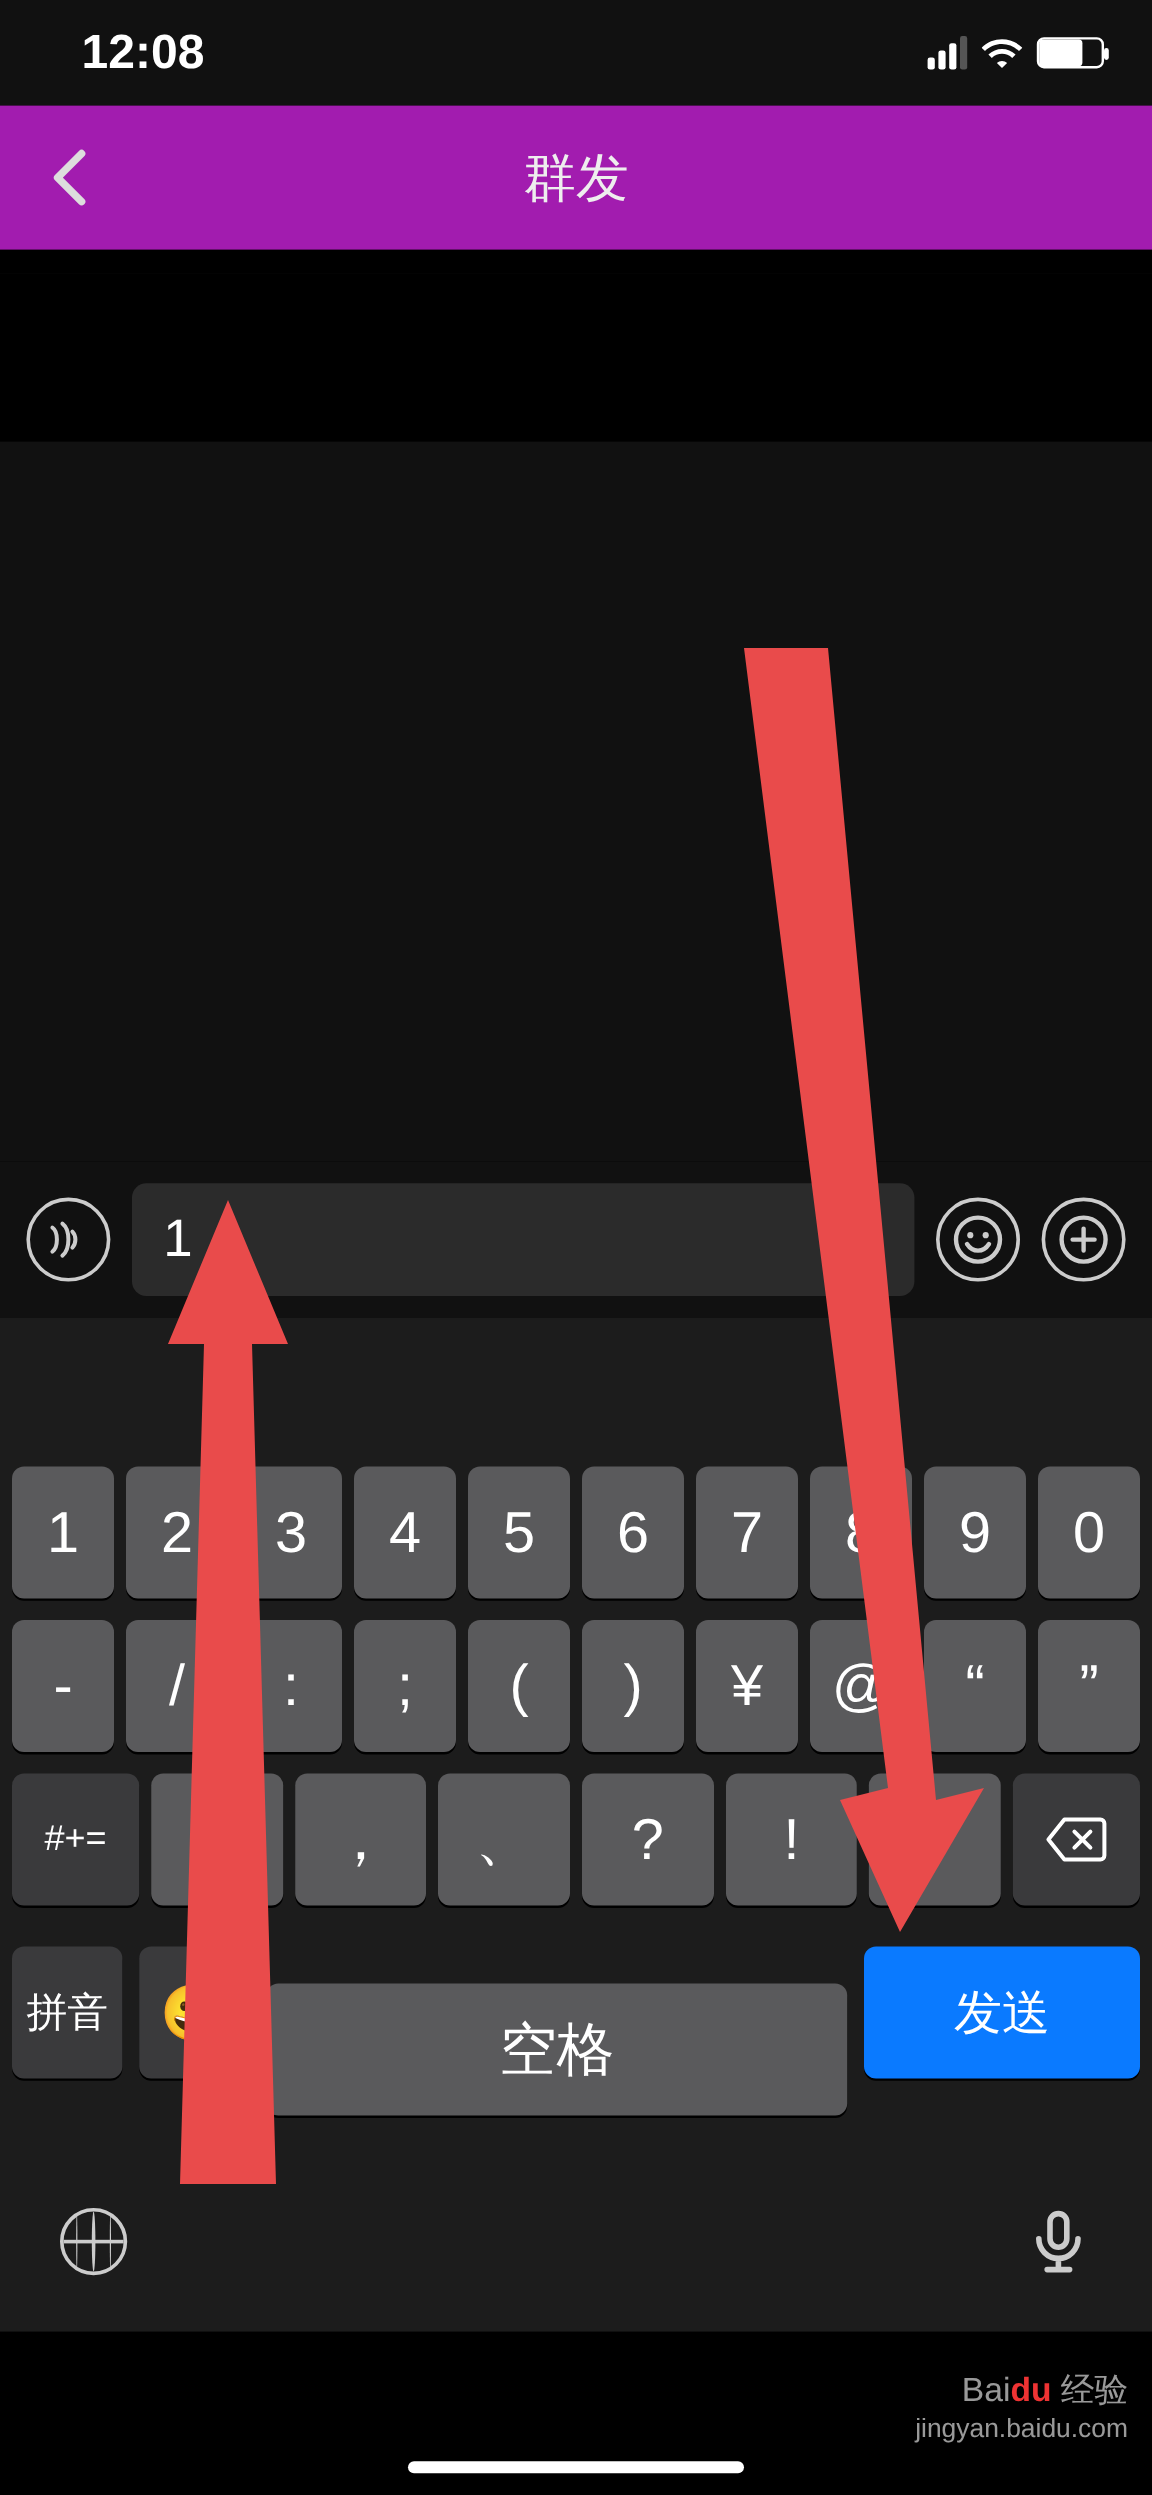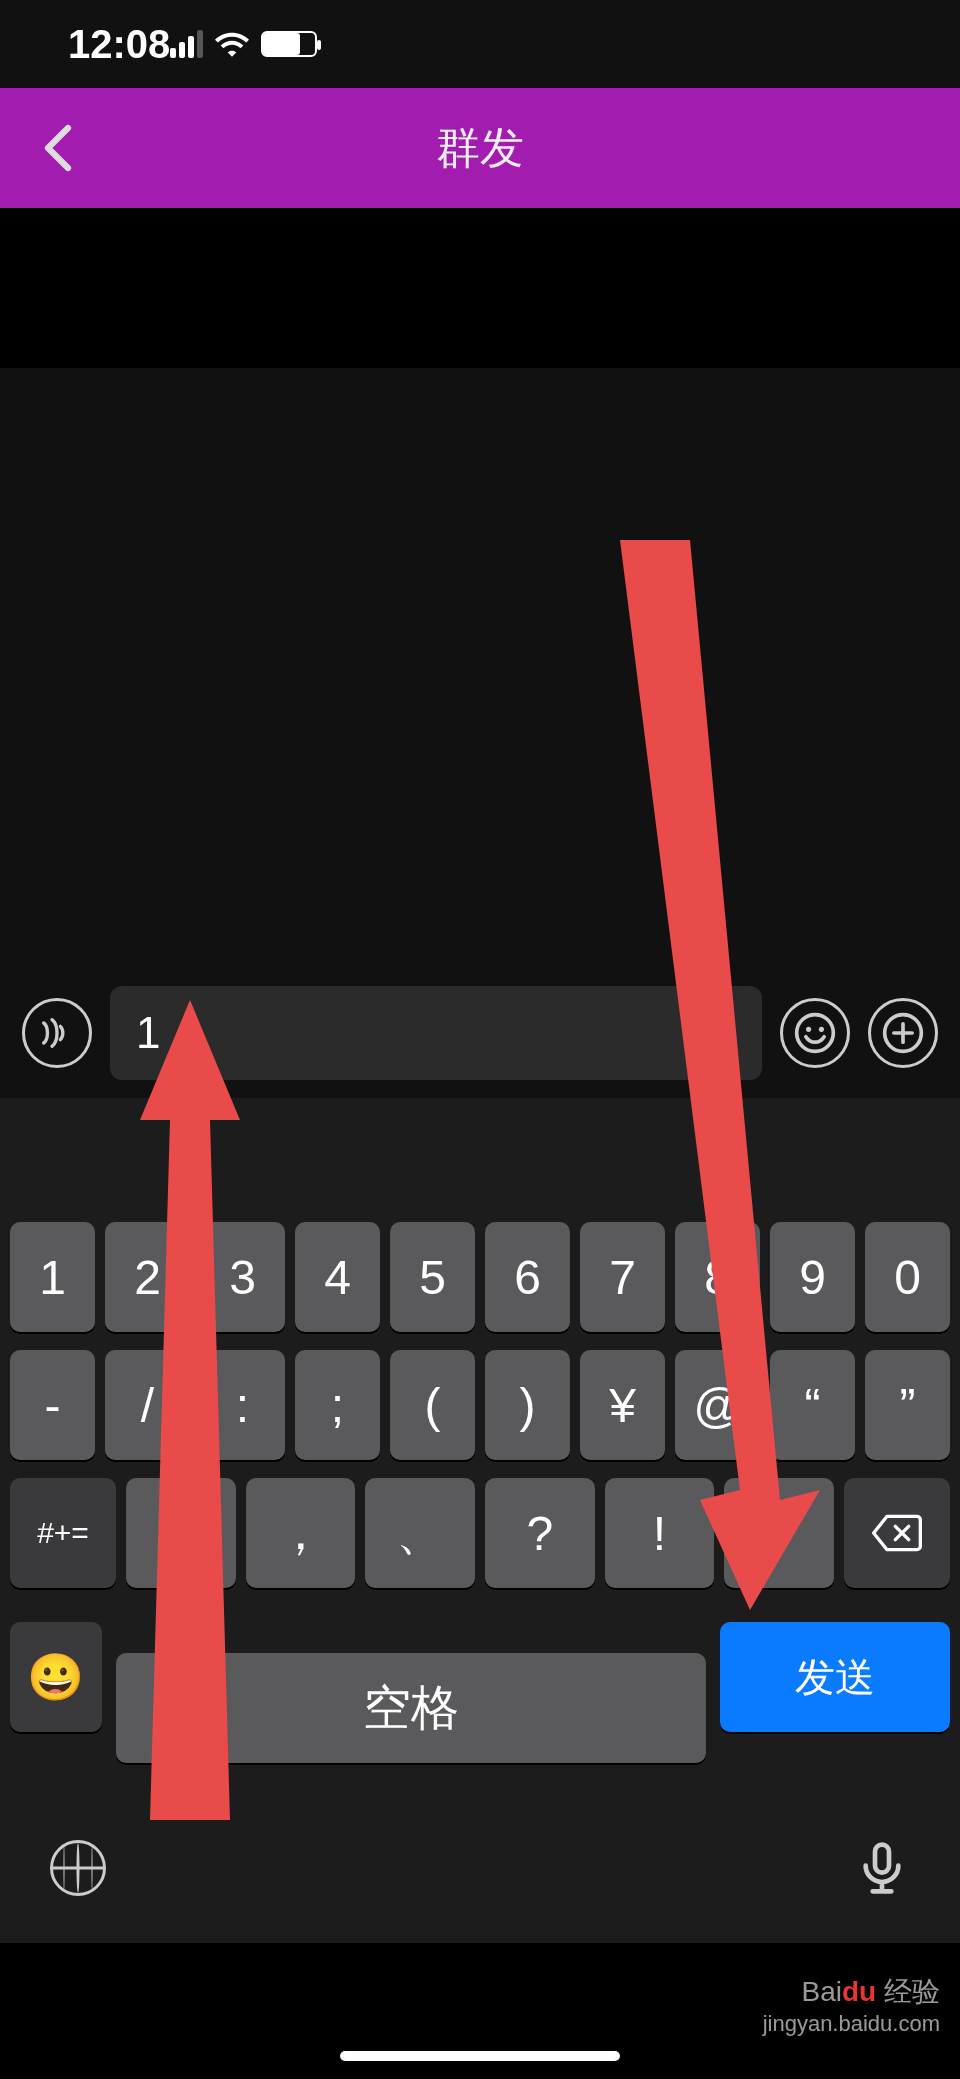--- a/index.html
+++ b/index.html
@@ -11,20 +11,21 @@
     color: #fff;
     position: relative;
     overflow: hidden;
   }
 
   
   .status-bar {
     height: 88px;
     display: flex;
     align-items: center;
+    justify-content: space-between;
     padding: 0 40px 0 68px;
     font-size: 40px;
     font-weight: 600;
     background: #111;
   }
   .status-right { display: flex; align-items: center; gap: 12px; }
   .cell-bars { display: flex; align-items: flex-end; gap: 3px; }
   .cell-bars span { width: 6px; background: #fff; border-radius: 2px; display: block; }
   .cell-bars span:nth-child(1){height:10px;}
   .cell-bars span:nth-child(2){height:16px;}
@@ -274,20 +275,21 @@
       <div class="key">.</div>
       <div class="key dark deletekey">
         <svg width="54" height="40" viewBox="0 0 32 24">
             <path d="M10 2h18a2 2 0 012 2v16a2 2 0 01-2 2H10L2 12 10 2z" fill="none" stroke="#fff" stroke-width="2" stroke-linejoin="round"></path>
             <path d="M15 8l8 8M23 8l-8 8" stroke="#fff" stroke-width="2" stroke-linecap="round"></path>
           </svg>
       </div>
     </div>
   </div>
   <div class="key-bottom-row">
+    <div class="key dark pinyin-key">拼音</div>
     <div class="key dark emoji-key">😀</div>
     <div class="key space-key">空格</div>
     <div class="key send-key">发送</div>
   </div>
 
   <div class="bottom-bar">
     <div class="globe-icon"></div>
     <svg class="mic-icon" viewBox="0 0 24 24">
       <rect x="9" y="2" width="6" height="12" rx="3" stroke="#ccc" stroke-width="2" fill="none"></rect>
       <path d="M5 11a7 7 0 0014 0M12 18v4M8 22h8" stroke="#ccc" stroke-width="2" fill="none" stroke-linecap="round"></path>

